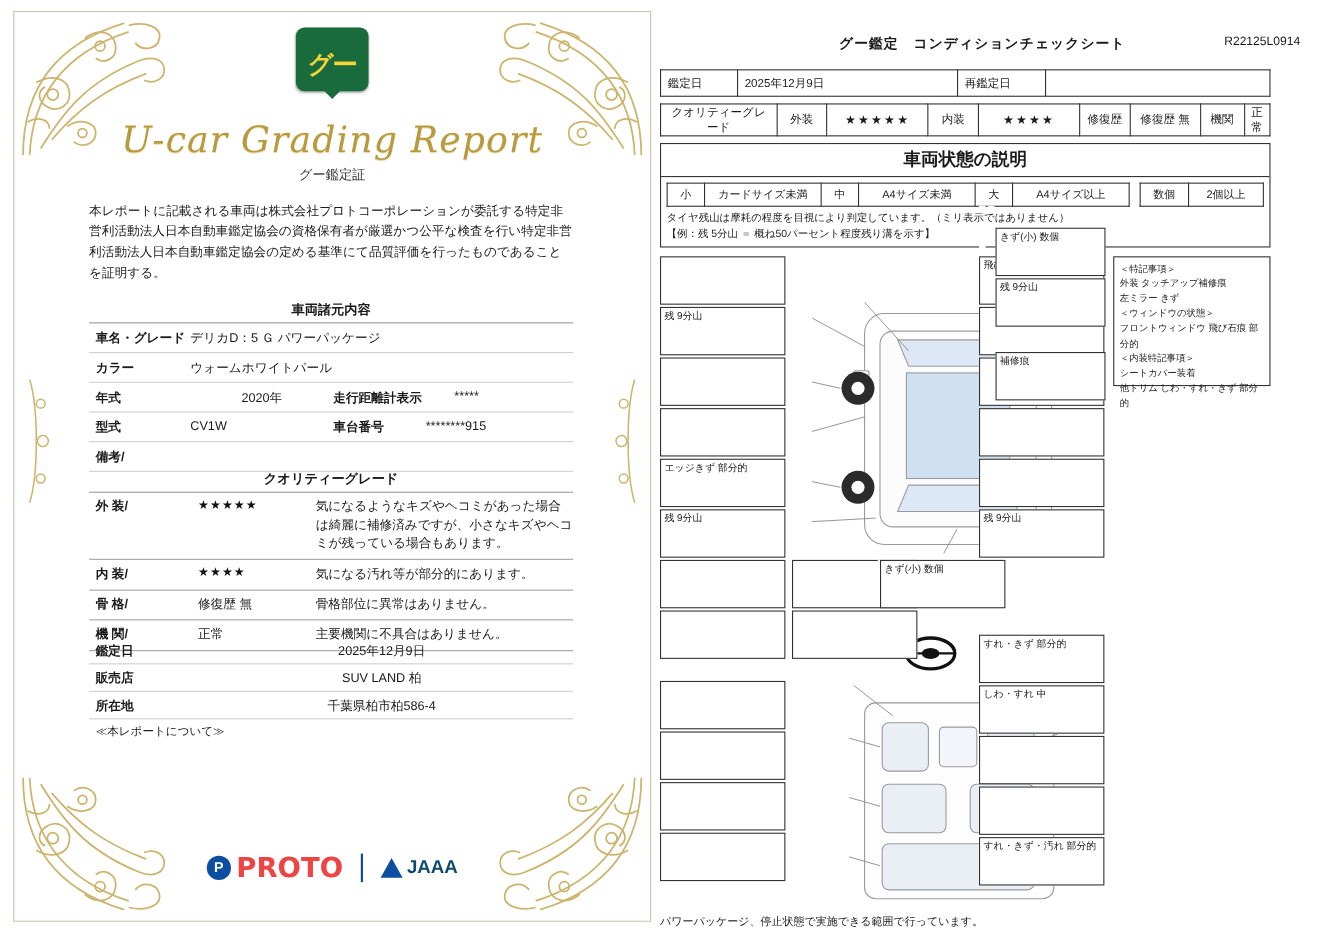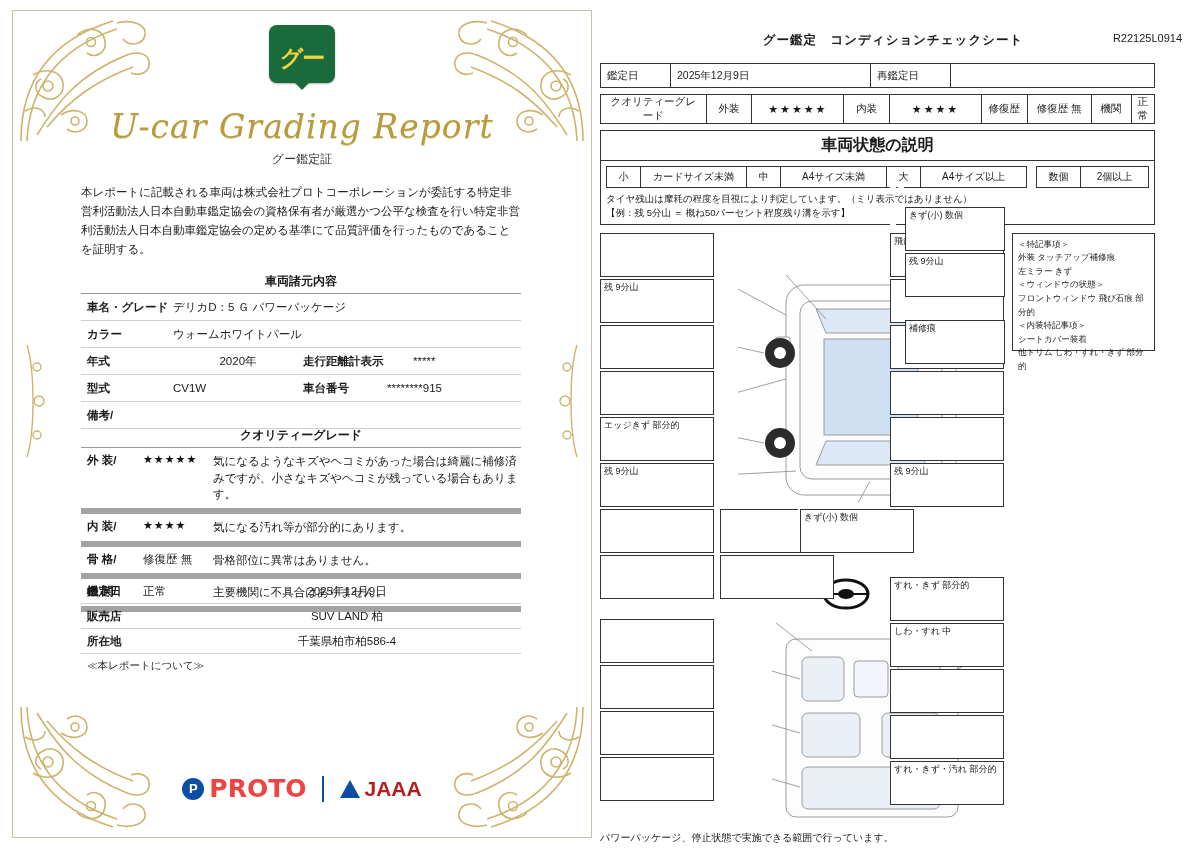--- a/index.html
+++ b/index.html
@@ -84,21 +84,21 @@
     border-bottom:1px solid #cfcfcf;
     min-height:27px; font-size:11.5px;
   }
   .kv .k { width:92px; font-weight:bold; padding-left:6px; }
   .kv .v { flex:1; }
   .stars { color:#111; letter-spacing:1px; font-size:11px; }
 
   .spec-wrap { position:absolute; top:258px; left:68px; width:440px; }
   .qg-wrap { position:absolute; top:412px; left:68px; width:440px; }
 
-  .qg .row { display:flex; border-bottom:6px solid #a3a3a3; font-size:11.5px; padding:5px 0; }
+  .qg .row { display:flex; border-bottom:1px solid #a3a3a3; font-size:11.5px; padding:5px 0;gap:37px; }
   .qg .k { width:62px; font-weight:bold; padding-left:6px; }
   .qg .st { width:70px; }
   .qg .tx { flex:1; line-height:1.45; }
 
   .info-wrap { position:absolute; top:568px; left:68px; width:440px; }
   .info .row { display:flex; border-bottom:1px solid #cfcfcf; font-size:11.5px; min-height:25px; align-items:center; }
   .info .k { width:92px; font-weight:bold; padding-left:6px; }
   .info .v { flex:1; text-align:center; }
 
   .notes { position:absolute; top:646px; left:74px; width:436px; font-size:10.5px; line-height:1.6; }
@@ -107,21 +107,21 @@
   .notes li { position:relative; padding-left:10px; margin-bottom:1px; }
   .notes li:before { content:"・"; position:absolute; left:-2px; }
 
   .brands { position:absolute; bottom:34px; left:0; width:100%; display:flex; justify-content:center; align-items:center; gap:16px; }
   .proto { display:flex; align-items:center; gap:5px; }
   .proto .pdot { width:22px; height:22px; border-radius:50%; background:#0b4ea2; color:#fff; font-size:13px; font-weight:bold; display:flex; align-items:center; justify-content:center; }
   .proto .ptxt { font-size:25px; font-weight:bold; color:#ef4444; letter-spacing:0px; font-family:"DejaVu Sans", sans-serif; }
   .divider-v { width:2px; height:26px; background:#0b4ea2; }
   .jaaa { display:flex; align-items:center; gap:4px; }
   .jaaa .jtri { width:0;height:0;border-left:10px solid transparent;border-right:10px solid transparent;border-bottom:18px solid #0b4ea2; }
-  .jaaa .jtxt { font-size:21px; font-weight:bold; color:#b91c1c; }
+  .jaaa .jtxt { font-size:17px; font-weight:bold; color:#0c4a6e; }
 
   
   .right { position:relative; width:586px; margin:10px 0 0 8px; }
   .r-title { text-align:center; font-size:12.5px; font-weight:bold; padding-top:22px; letter-spacing:1px; }
   .r-code { position:absolute; top:22px; right:4px; font-size:11px; }
 
   table.tb { border-collapse:collapse; }
   .kd { margin-top:14px; width:555px; }
   .kd td { border:1px solid #333; height:24px; font-size:10.5px; padding:0 6px; }
 

